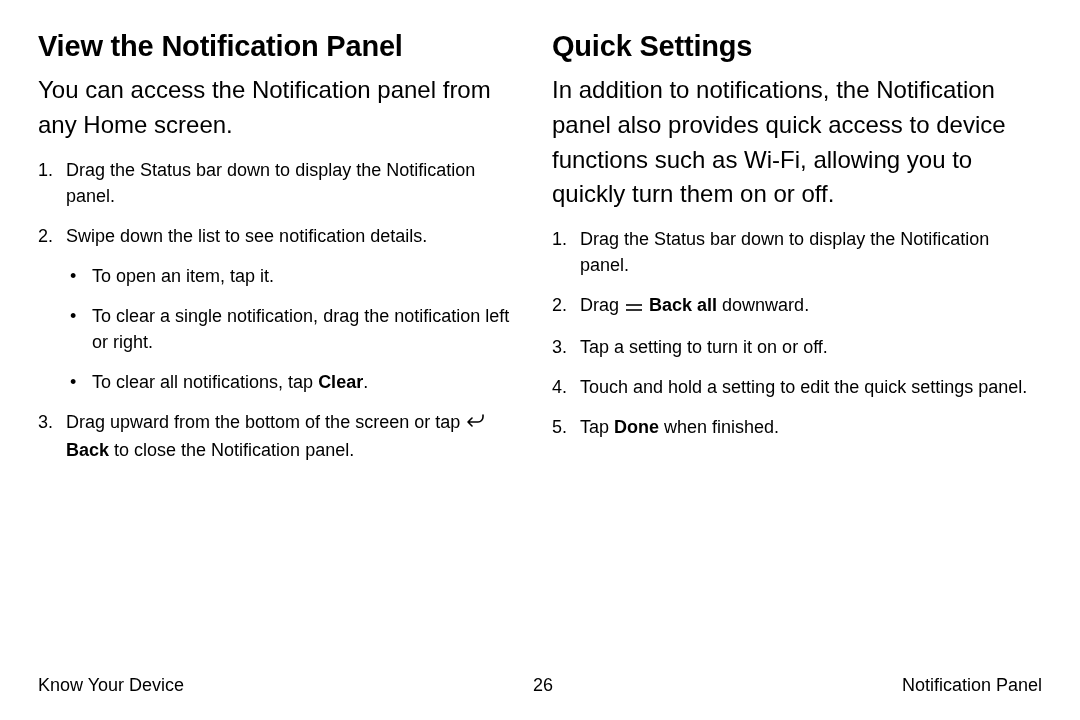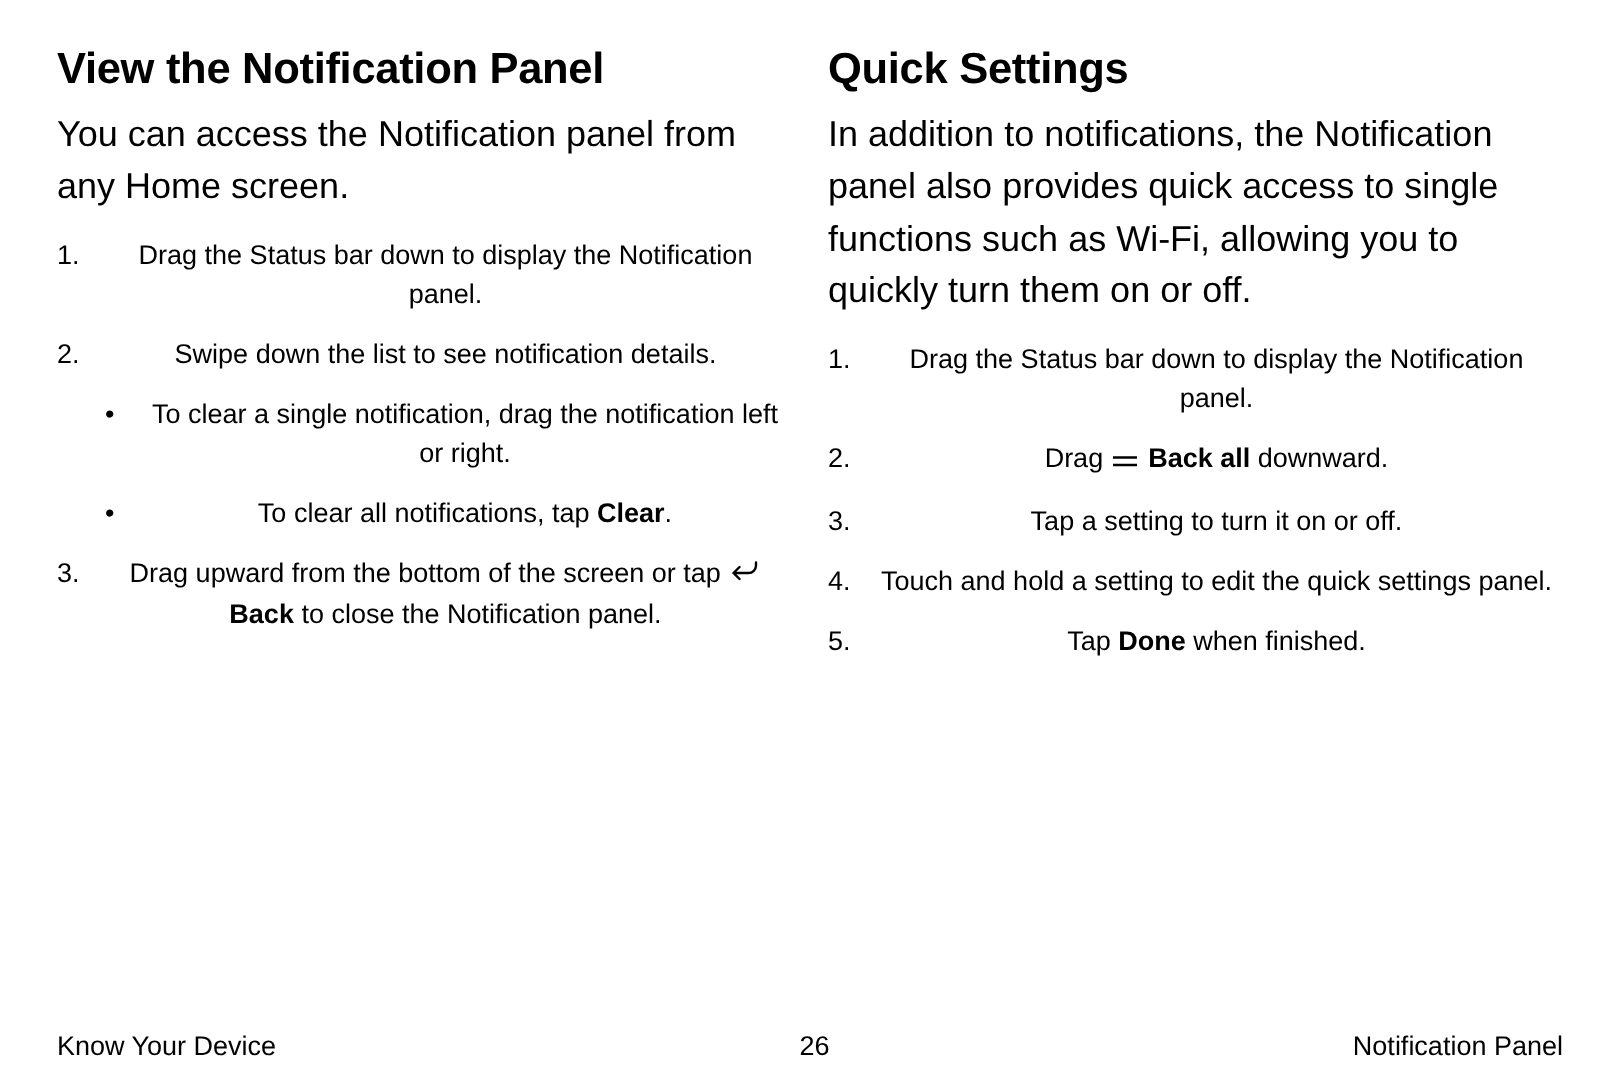--- a/index.html
+++ b/index.html
@@ -39,21 +39,20 @@
     counter-reset: step;
     padding-left: 0;
   }
   ol > li {
     counter-increment: step;
     position: relative;
     padding-left: 28px;
     font-size: 18px;
     line-height: 1.45;
     margin-bottom: 14px;
-    text-align: center;
   }
   ol > li::before {
     content: counter(step) ".";
     position: absolute;
     left: 0;
     top: 0;
   }
   ul.bullets {
     list-style: none;
     padding-left: 0;
@@ -74,59 +73,60 @@
     font-size: 18px;
   }
   .b { font-weight: 700; }
   .icon {
     display: inline-block;
     vertical-align: middle;
     margin: 0 2px;
   }
   .footer {
     position: absolute;
-    left: 38px; right: 38px; bottom: 12px;
+    left: 38px; right: 38px; bottom: 24px;
     display: flex;
     justify-content: space-between;
     font-size: 18px;
     margin-top: 44px;
   }
 </style>
 </head>
 <body>
 
 <div class="page">
   <div class="columns">
 
     <div class="col">
       <h2 class="section-title">View the Notification Panel</h2>
       <p class="intro">You can access the Notification panel from any Home screen.</p>
       <ol>
         <li>Drag the Status bar down to display the Notification panel.</li>
         <li>
           <span>Swipe down the list to see notification details.</span>
           <ul class="bullets">
+            <li>To open an item, tap it.</li>
             <li>To clear a single notification, drag the notification left or right.</li>
             <li>
               <span>To clear all notifications, tap </span><span class="b">Clear</span><span>.</span>
             </li>
           </ul>
         </li>
         <li>
           <span>Drag upward from the bottom of the screen or tap </span><span class="icon"><svg width="18" height="16" viewBox="0 0 18 16">
                 <path d="M5 13 L1 9 L5 5 M1 9 H11 A5 5 0 0 0 16 4 V2" fill="none" stroke="#000" stroke-width="1.6" stroke-linecap="round" stroke-linejoin="round"></path>
               </svg></span>
           <span class="b">Back</span><span> to close the Notification panel.</span>
         </li>
       </ol>
     </div>
 
     <div class="col">
       <h2 class="section-title">Quick Settings</h2>
-      <p class="intro">In addition to notifications, the Notification panel also provides quick access to single functions such as Wi‑Fi, allowing you to quickly turn them on or off.</p>
+      <p class="intro">In addition to notifications, the Notification panel also provides quick access to device functions such as Wi‑Fi, allowing you to quickly turn them on or off.</p>
       <ol>
         <li>Drag the Status bar down to display the Notification panel.</li>
         <li>
           <span>Drag </span><span class="icon"><svg width="16" height="10" viewBox="0 0 16 10">
                 <line x1="0" y1="2" x2="16" y2="2" stroke="#000" stroke-width="1.6"></line>
                 <line x1="0" y1="7" x2="16" y2="7" stroke="#000" stroke-width="1.6"></line>
               </svg></span>
           <span class="b">Back all</span><span> downward.</span>
         </li>
         <li>Tap a setting to turn it on or off.</li>

